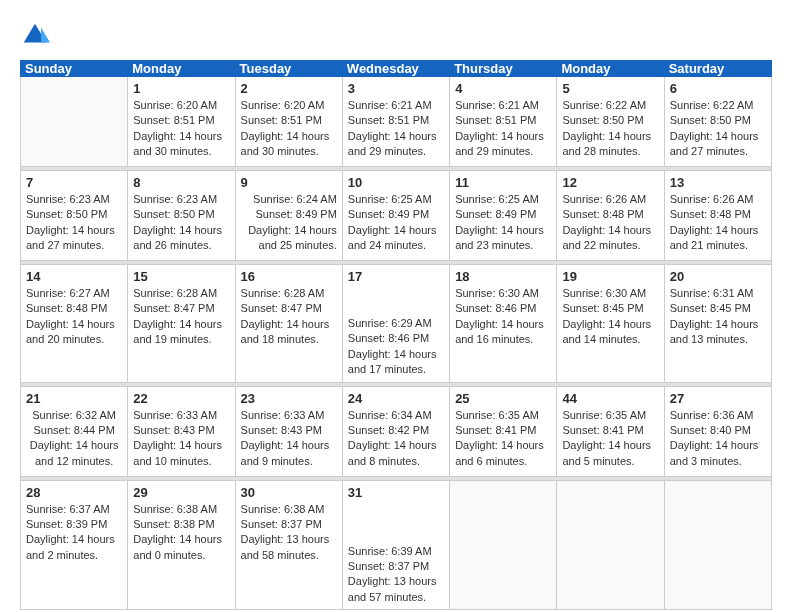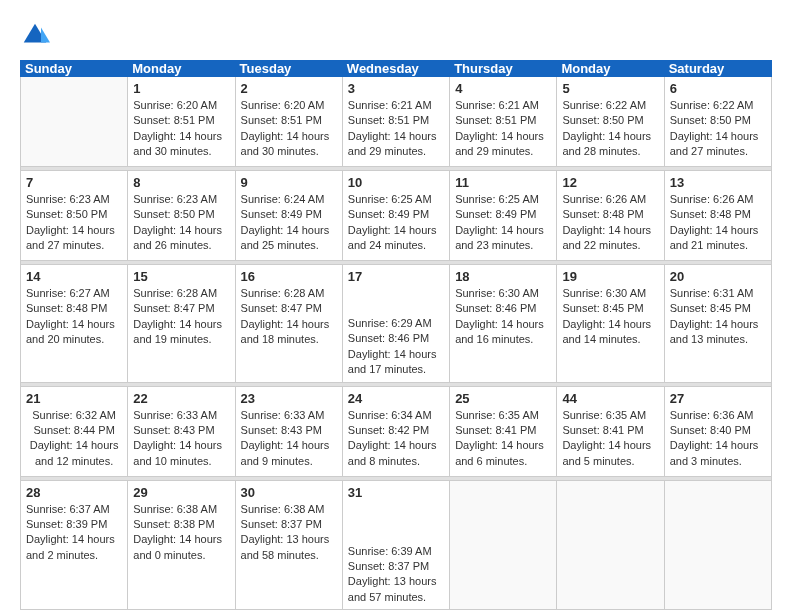--- a/index.html
+++ b/index.html
@@ -176,21 +176,21 @@
         </td>
         <td>
           <div class="day-number">8</div>
           <div class="day-info" style="white-space: pre-line;">Sunrise: 6:23 AM
 Sunset: 8:50 PM
 Daylight: 14 hours
 and 26 minutes.</div>
         </td>
         <td>
           <div class="day-number">9</div>
-          <div class="day-info" style="white-space: pre-line;">Sunrise: 6:24 AM
+          <div class="day-info" style="white-space: pre-line; text-align: right;">Sunrise: 6:24 AM
 Sunset: 8:49 PM
 Daylight: 14 hours
 and 25 minutes.</div>
         </td>
         <td>
           <div class="day-number">10</div>
           <div class="day-info" style="white-space: pre-line;">Sunrise: 6:25 AM
 Sunset: 8:49 PM
 Daylight: 14 hours
 and 24 minutes.</div>

